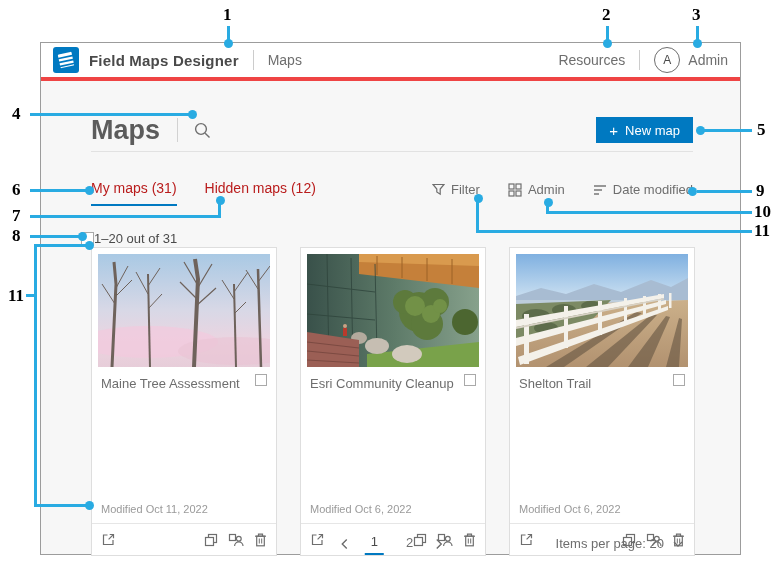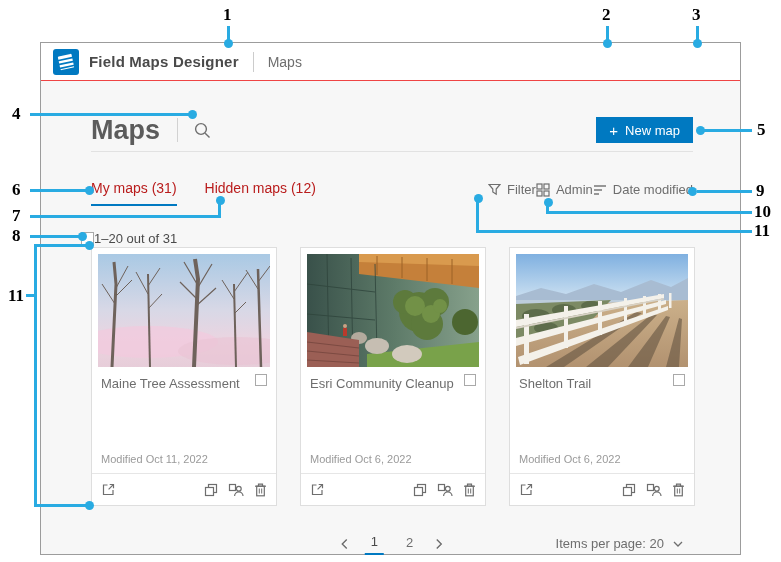--- a/index.html
+++ b/index.html
@@ -5,21 +5,21 @@
   * { margin:0; padding:0; box-sizing:border-box; }
   html,body { background:#fff; }
   .page { position:relative; width:781px; height:562px; background:#fff;
           font-family:"Liberation Sans", sans-serif; overflow:hidden; }
 
   
   .window { position:absolute; left:40px; top:42px; width:701px; height:513px;
             background:#f7f7f7; border:1px solid #9c9c9c; z-index:1; }
 
   .app-header { position:absolute; left:0; top:0; right:0; height:38px; background:#fff;
-                border-bottom:1px solid #ef4444; display:flex; align-items:center; padding:0 12px; }
+                border-bottom:4px solid #ef4444; display:flex; align-items:center; padding:0 12px; }
   .app-title { font-size:15px; font-weight:bold; color:#4a4a4a; margin-left:10px; letter-spacing:.2px; }
   .vdiv { width:1px; height:20px; background:#ccc; margin:0 14px; }
   .nav-item { font-size:14px; color:#6e6e6e; cursor:pointer; }
   .header-right { margin-left:auto; display:flex; align-items:center; }
   .avatar { width:26px; height:26px; border:1px solid #6e6e6e; border-radius:50%;
             display:flex; align-items:center; justify-content:center;
             font-size:12px; color:#4a4a4a; background:#fff; }
   .user-name { font-size:14px; color:#6e6e6e; margin-left:8px; }
 
   
@@ -31,31 +31,31 @@
                  font-family:inherit; font-size:13px; padding:0 13px; display:flex; align-items:center;
                  gap:7px; cursor:pointer; }
   .rule { position:absolute; left:50px; right:47px; top:108px; height:1px; background:#e2e2e2; }
 
   
   .tabs-row { position:absolute; left:50px; right:47px; top:137px; height:30px;
               display:flex; align-items:flex-start; }
   .tab { font-size:14px; color:#b91c1c; padding-bottom:8px; cursor:pointer; }
   .tab.active { border-bottom:2px solid #0079c1; }
   .tab + .tab { margin-left:28px; }
-  .list-controls { margin-left:auto; display:flex; align-items:center; padding-top:2px; }
+  .list-controls { margin-left:auto; display:flex; align-items:center; gap:28px; padding-top:2px; }
   .control { display:flex; align-items:center; gap:6px; font-size:13px; color:#6e6e6e; cursor:pointer; }
 
   
   .count-row { position:absolute; left:40px; top:188px; display:flex; align-items:center; gap:0; }
   .checkbox { width:13px; height:13px; border:1px solid #a9a9a9; background:#fff; cursor:pointer; }
   .count-label { font-size:13px; color:#4a4a4a; }
 
   
   .cards { position:absolute; left:50px; top:204px; display:flex; gap:23px; }
-  .card { width:186px; height:259px; background:#fff; border:1px solid #dedede;
+  .card { width:186px; height:309px; background:#fff; border:1px solid #dedede;
           display:flex; flex-direction:column; padding:6px; cursor:pointer; }
   .thumb { width:172px; height:113px; display:block; }
   .card-title-row { display:flex; align-items:flex-start; justify-content:space-between;
                     margin-top:9px; padding:0 3px; }
   .card-title { font-size:13px; color:#6e6e6e; line-height:15px; }
   .card .checkbox { width:12px; height:12px; flex:none; margin-top:-2px; }
   .card-spacer { flex:1; }
   .card-modified { font-size:11px; color:#9a9a9a; padding:0 3px; margin-bottom:8px; }
   .card-divider { height:1px; background:#e6e6e6; margin:0 -6px; }
   .card-actions { display:flex; align-items:center; padding:8px 3px 2px; gap:10px; }
@@ -94,20 +94,26 @@
         <g transform="rotate(-12 13 13)">
           <rect x="6" y="6" width="14" height="14" rx="1" fill="#fff"></rect>
           <line x1="5" y1="10" x2="21" y2="10" stroke="#0079c1" stroke-width="1.7"></line>
           <line x1="5" y1="14" x2="21" y2="14" stroke="#0079c1" stroke-width="1.7"></line>
           <line x1="5" y1="18" x2="21" y2="18" stroke="#0079c1" stroke-width="1.7"></line>
         </g>
       </svg>
       <span class="app-title">Field Maps Designer</span>
       <span class="vdiv"></span>
       <span class="nav-item">Maps</span>
+      <div class="header-right">
+        <span class="nav-item">Resources</span>
+        <span class="vdiv"></span>
+        <span class="avatar">A</span>
+        <span class="user-name">Admin</span>
+      </div>
     </div>
 
     <div class="title-row">
       <span class="page-title">Maps</span>
       <span class="title-div"></span>
       <svg width="19" height="19" viewBox="0 0 19 19" class="gicon">
         <circle cx="8" cy="8" r="5.4" stroke-width="1.4"></circle>
         <line x1="12.2" y1="12.2" x2="16.5" y2="16.5" stroke-width="1.4"></line>
       </svg>
       <button class="btn-primary">

